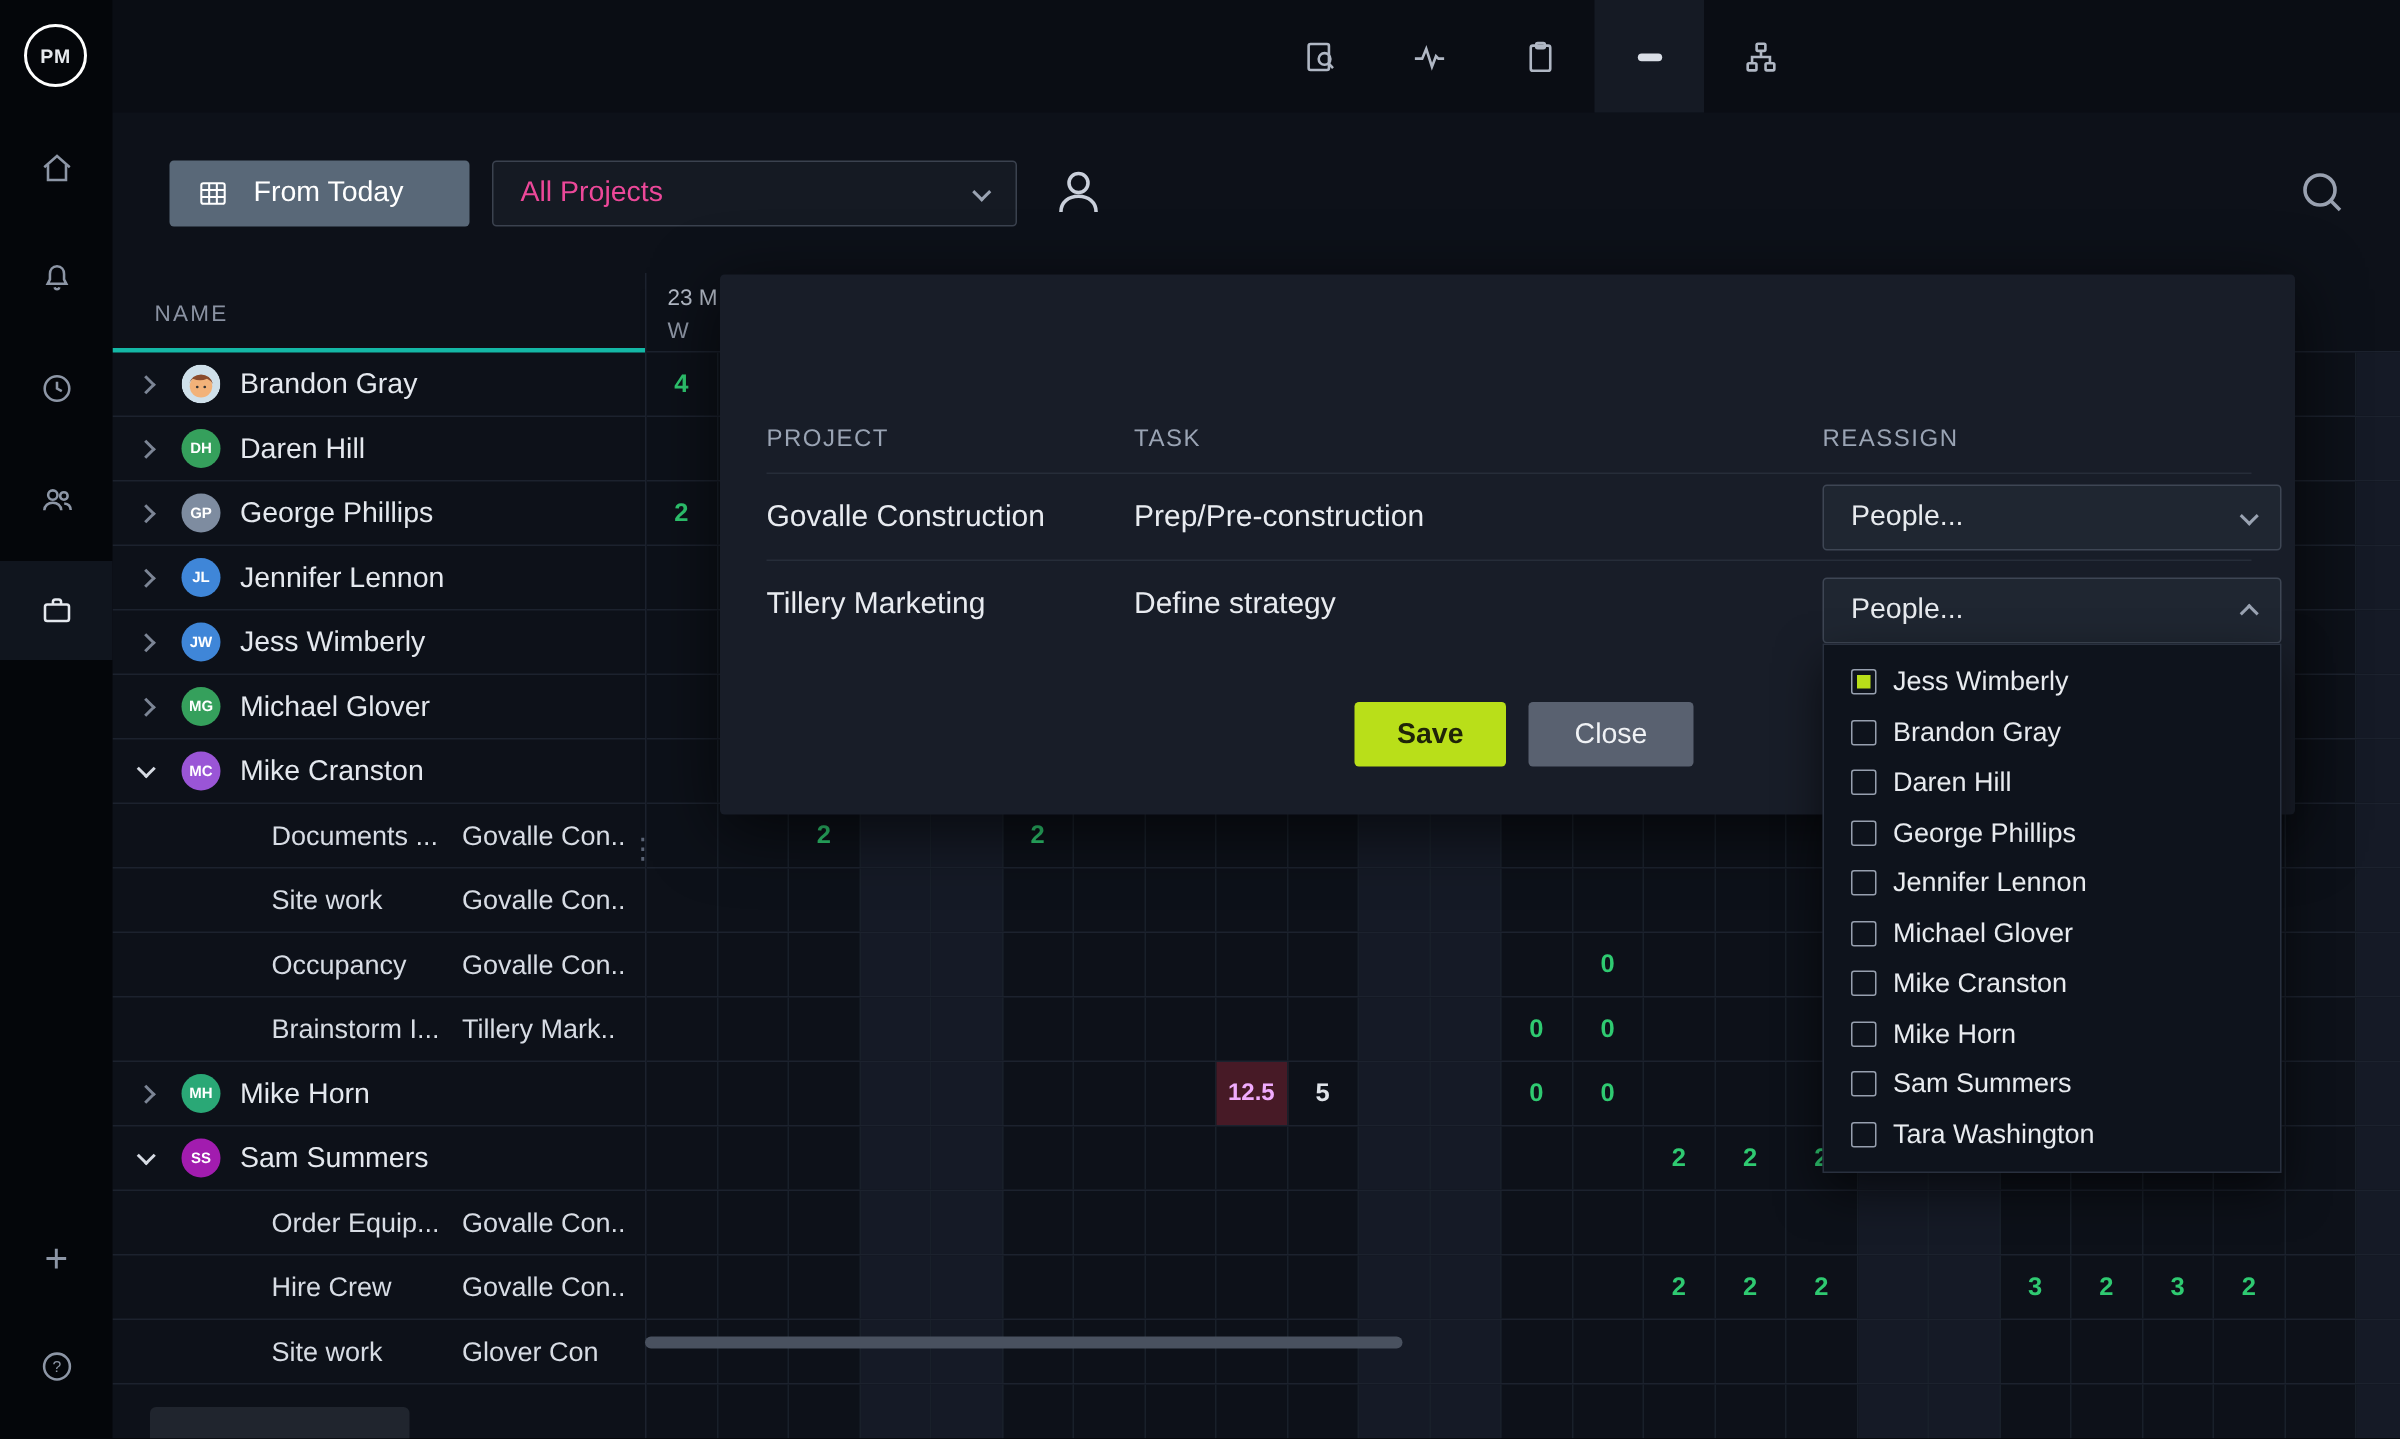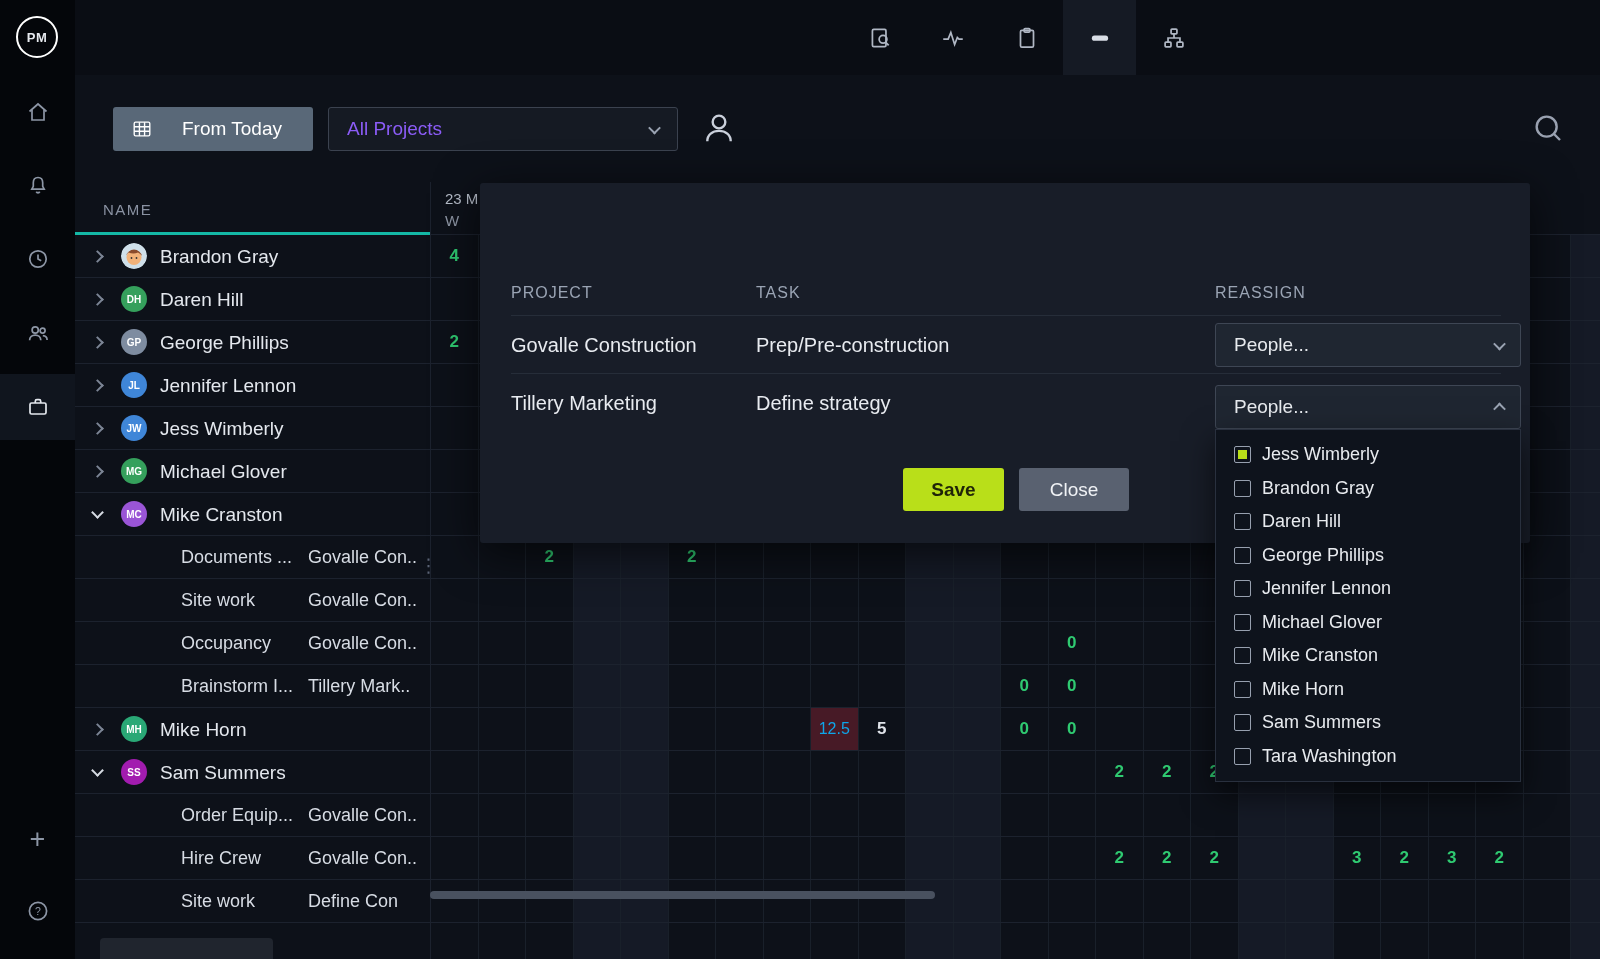--- a/index.html
+++ b/index.html
@@ -19,24 +19,24 @@
   .side-plus { font-size:27px; color:#8d96a6; line-height:1; }
   
   .topbar { position:absolute; left:75px; top:0; width:1525px; height:75px; background:#0a0d14; z-index:5; }
   .tb-btn { position:absolute; top:0; width:73px; height:75px; background:none; border:none; display:flex;
             align-items:center; justify-content:center; cursor:pointer; }
   .tb-btn.active { background:#151a24; }
   
   .toolbar { position:absolute; left:75px; top:75px; width:1525px; height:107px; z-index:5; }
   .btn-from-today { position:absolute; left:38px; top:32px; width:200px; height:44px; background:#596878; border:none;
                     border-radius:3px; color:#fff; font-size:19px; font-family:inherit; display:flex; align-items:center;
-                    gap:29px; padding-left:18px; cursor:pointer; }
+                    gap:16px; padding-left:18px; cursor:pointer; }
   .select-projects { position:absolute; left:253px; top:32px; width:350px; height:44px; background:#151a23;
                      border:1px solid #3b424f; border-radius:3px; display:flex; align-items:center; padding:0 18px;
-                     font-size:19px; color:#8b5cf6; cursor:pointer; }
+                     font-size:19px; color:#ec4899; cursor:pointer; }
   .select-projects .caret { margin-left:auto; }
   .person-ic { position:absolute; left:625px; top:34px; cursor:pointer; }
   .search-ic { position:absolute; left:1457px; top:37px; cursor:pointer; }
   .caret { width:9px; height:9px; border-right:2px solid #9aa3b2; border-bottom:2px solid #9aa3b2; display:inline-block; }
   .caret.down { transform:rotate(45deg) translate(-1px,-1px); }
   .caret.up { transform:rotate(-135deg) translate(-1px,-1px); }
   
   .sheet { position:absolute; left:75px; top:182px; width:1525px; height:777px; }
   .names-panel { position:absolute; left:0; top:0; width:355px; height:100%; }
   .names-header { position:absolute; left:0; top:0; width:355px; height:53px; border-bottom:3px solid #14b8a6; }
@@ -60,21 +60,21 @@
   .date-day { position:absolute; left:14px; top:30px; font-size:15px; color:#8f97a6; }
   .grid-rows { position:absolute; left:0; top:53px; width:100%; }
   .grid-row { display:flex; height:43px; border-bottom:1px solid #1c222e; }
   .grid-row.filler { height:60px; border-bottom:none; }
   .cell { width:47.5px; flex:none; border-right:1px solid #19202a; display:flex; align-items:center; justify-content:center; cursor:pointer; }
   .cell.wk { background:#151a26; }
   .cell.over { background:#471a26; }
   .val { font-size:17px; font-weight:600; }
   .val.green { color:#2fca71; }
   .val.white { color:#dfe3e9; }
-  .val.red { color:#0ea5e9; font-weight:400; font-size:16px; }
+  .val.red { color:#f0abfc; font-weight:700; font-size:16px; }
   .hscrollbar { position:absolute; left:355px; top:709px; width:505px; height:8px; background:#49515f; border-radius:4px; z-index:6; cursor:grab; }
   .partial-btn { position:absolute; left:100px; top:938px; width:173px; height:30px; background:#20252e; border-radius:4px; z-index:6; border:none; cursor:pointer; }
   
   .modal { position:absolute; left:480px; top:183px; width:1050px; height:360px; background:#181d28; border-radius:3px;
            box-shadow:0 10px 45px rgba(0,0,0,.65); z-index:40; }
   .m-title { position:absolute; left:31px; top:32px; font-size:28px; color:#edf0f4; }
   .mh { position:absolute; top:101px; font-size:16px; letter-spacing:1px; color:#9aa4b4; }
   .mh-p { left:31px; } .mh-t { left:276px; } .mh-r { left:735px; }
   .m-rows { position:absolute; left:31px; right:29px; top:132px; }
   .m-row { position:relative; height:58px; border-top:1px solid #262d39; }
@@ -289,21 +289,21 @@
           <div class="name-row task">
             <span class="tname">Order Equip...</span>
             <span class="tproj">Govalle Con..</span>
           </div>
           <div class="name-row task">
             <span class="tname">Hire Crew</span>
             <span class="tproj">Govalle Con..</span>
           </div>
           <div class="name-row task">
             <span class="tname">Site work</span>
-            <span class="tproj">Define Con</span>
+            <span class="tproj">Glover Con</span>
           </div>
         </div>
     </div>
     <span class="drag-dots">⋮</span>
     <div class="grid-panel">
       <div class="grid-header">
         <span class="date-top">23 M</span>
         <span class="date-day">W</span>
       </div>
       <div class="grid-rows">

